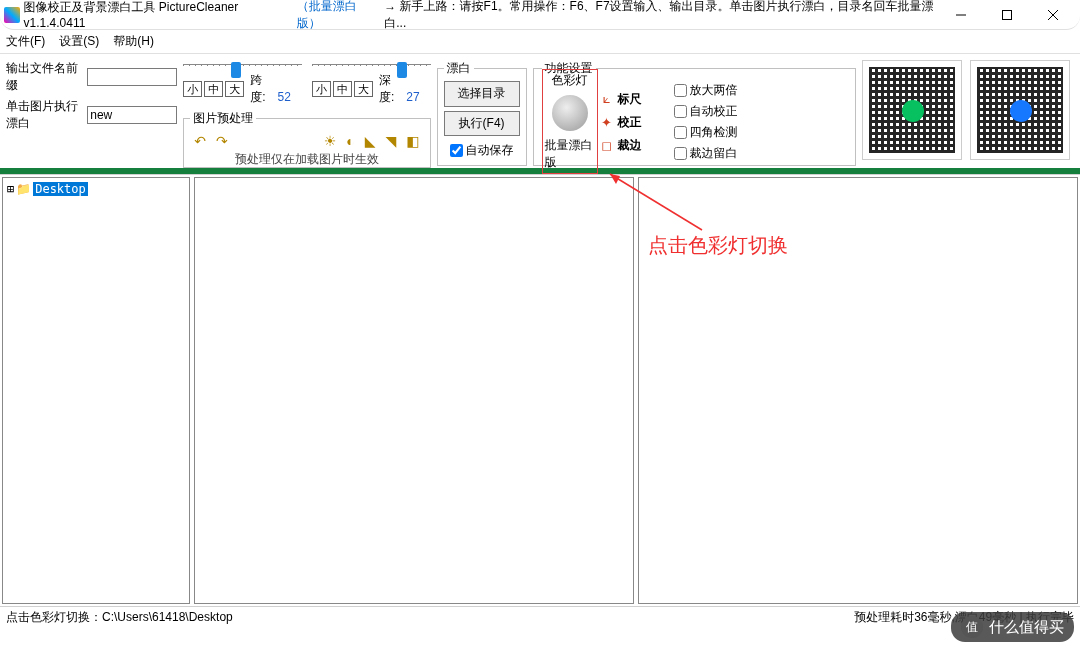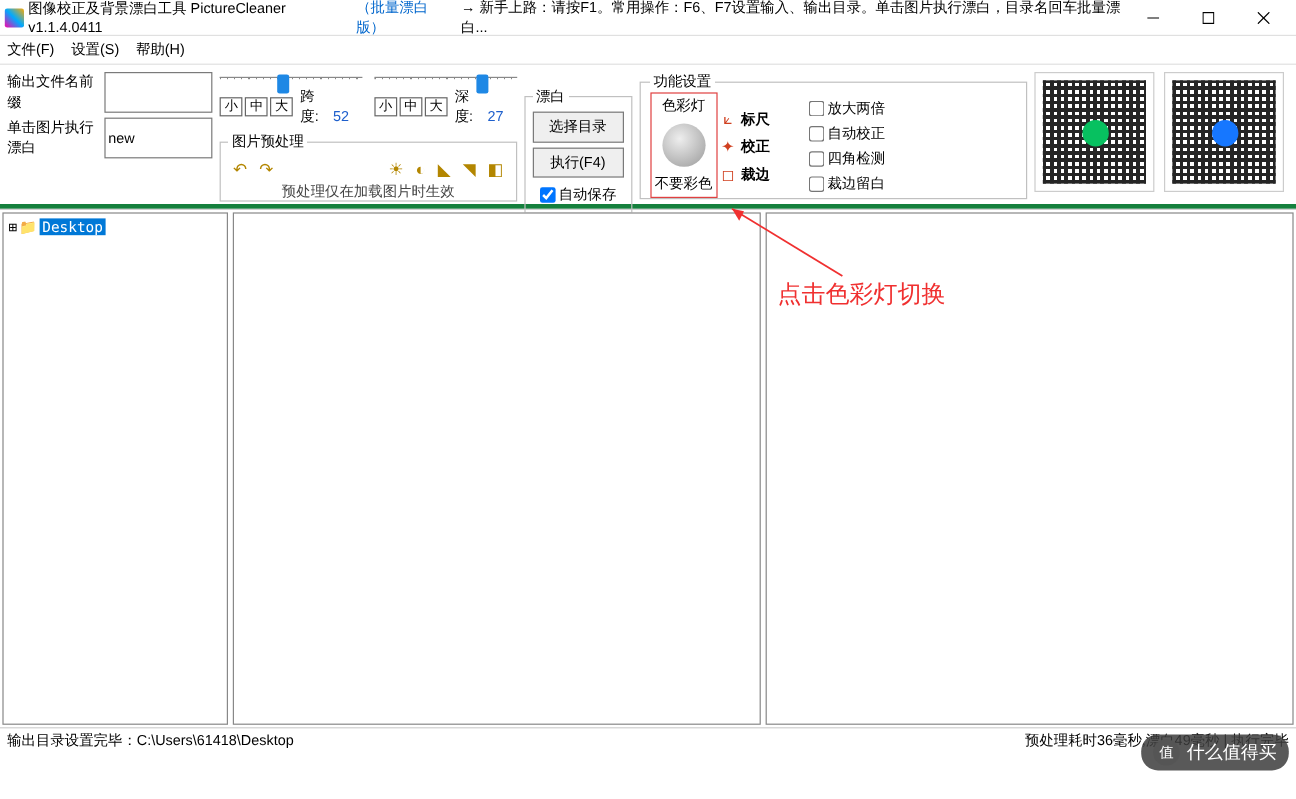--- a/index.html
+++ b/index.html
@@ -1,34 +1,34 @@
 <!DOCTYPE html>
 <html><head>
 <meta charset="utf-8">
 <style>
 * { box-sizing: border-box; margin: 0; padding: 0; font-family: "Microsoft YaHei", SimSun, Arial, sans-serif; }
 body { width: 1080px; height: 666px; background: #fff; font-size: 12px; overflow: hidden; position: relative; }
 
-.titlebar { height: 30px; display: flex; align-items: center; padding: 0 4px; border-bottom: 1px solid #e0e0e0; }
+.titlebar { height: 30px; display: flex; align-items: center; padding: 0 4px; border-bottom: 1px solid #e0e0e0; border-radius: 14px; }
 .titlebar .app-icon { width: 16px; height: 16px; margin-right: 4px; background: linear-gradient(45deg,#f0a,#0af,#fa0); border-radius: 2px; }
 .titlebar .title-primary { font-size: 12px; }
 .titlebar .title-secondary { color: #0066cc; margin-left: 2px; }
 .titlebar .title-hint { margin-left: 6px; color: #000; }
 .titlebar .win-controls { margin-left: auto; display: flex; }
 .titlebar .win-btn { width: 46px; height: 30px; display: flex; align-items: center; justify-content: center; }
 .titlebar .win-btn svg { width: 10px; height: 10px; }
 
 .menubar { height: 24px; display: flex; align-items: center; padding: 0 6px; gap: 14px; border-bottom: 1px solid #e0e0e0; }
 .menubar span { cursor: default; }
 
-.toolbar { height: 120px; padding: 6px; display: flex; gap: 6px; border-bottom: 4px solid #15803d; }
+.toolbar { height: 120px; padding: 6px; display: flex; gap: 6px; border-bottom: 6px solid #15803d; }
 
 .col1 { width: 180px; display: flex; flex-direction: column; gap: 4px; }
 .col1 .row { display: flex; align-items: center; gap: 4px; }
-.col1 input[type=text] { width: 90px; height: 18px; border: 1px solid #7a7a7a; padding: 16px 2px; font-size: 12px; }
+.col1 input[type=text] { width: 90px; height: 18px; border: 1px solid #7a7a7a; padding: 0 2px; font-size: 12px; }
 
 fieldset { border: 1px solid #c0c0c0; padding: 4px 6px 6px; font-size: 12px; align-items: center; }
 fieldset legend { padding: 0 3px; }
 
 .algo-grid { display: grid; grid-template-columns: 1fr 1fr; gap: 2px 6px; }
 .algo-grid label { display: flex; align-items: center; gap: 2px; white-space: nowrap; }
 .algo-grid input[type=radio] { margin: 0; }
 
 .col2 { width: 260px; display: flex; flex-direction: column; gap: 4px; }
 .sliders { display: flex; gap: 10px; height: 46px; }
@@ -39,21 +39,21 @@
 .slider-labels { display:flex; align-items:center; gap:2px; margin-top:2px; }
 .slider-labels .btn { border:1px solid #666; padding:0 3px; line-height:14px; font-size:11px; cursor:pointer; }
 .slider-labels .val { margin-left:4px; }
 .slider-labels .val b { color:#1e5fcc; font-weight:normal;margin-left:12px; }
 
 .preproc { height: 58px; }
 .preproc .icons { display:flex; gap:10px; padding:2px 4px; font-size:14px; color:#b38600; }
 .preproc .hint { text-align:center; color:#444; margin-top:0; }
 
 .col3 { width: 90px; }
-.bleach-fs { height: 106px; display:flex; flex-direction:column; gap:4px; align-items:center;margin-top:12px; }
+.bleach-fs { height: 106px; display:flex; flex-direction:column; gap:4px; align-items:center; }
 .bleach-btn { width:76px; height:26px; border:1px solid #7a7a7a; background:#efefef; font-size:12px; cursor:pointer; }
 .bleach-check { display:flex; align-items:center; gap:3px; margin-top:2px; }
 
 .col4 { width: 340px; }
 .func-fs { height:106px; display:flex; gap:2px; padding:6px 8px; }
 .color-lamp { width:56px; border:1px solid #e04040; display:flex; flex-direction:column; align-items:center; padding:2px; gap:2px; }
 .color-lamp .lamp { width:36px; height:36px; border-radius:50%; background:radial-gradient(circle at 40% 35%,#eee,#999); margin:4px 0; }
 .func-btns { width:72px; display:flex; flex-direction:column; gap:6px; padding-top:2px; }
 .func-btns div { display:flex; align-items:center; gap:4px; }
 .func-btns .ico { color:#d04020; font-size:13px; width:14px; text-align:center; }
@@ -194,21 +194,21 @@
         </label>
     </fieldset>
   </div>
 
   <div class="col4">
     <fieldset class="func-fs">
       <legend>功能设置</legend>
       <div class="color-lamp">
         <span>色彩灯</span>
         <div class="lamp"></div>
-        <span>不要彩色</span>
+        <span>批量漂白版</span>
       </div>
       <div class="func-btns">
         <div>
             <span class="ico">⟀</span>
             <b>标尺</b>
           </div>
         <div>
             <span class="ico">✦</span>
             <b>校正</b>
           </div>
@@ -255,21 +255,21 @@
       <span class="folder">📁</span>
       <span class="label">Desktop</span>
     </div>
   </div>
   <div class="img-pane"></div>
   <div class="img-pane"></div>
 </div>
 
 <div class="statusbar">
   <span>
-    <span>输出目录设置完毕：</span><span>C:\Users\61418\Desktop</span>
+    <span>点击色彩灯切换：</span><span>C:\Users\61418\Desktop</span>
   </span>
   <span class="right">预处理耗时36毫秒,漂白49毫秒 | 执行完毕</span>
 </div>
 
 <svg class="anno-arrow">
   <line x1="100" y1="62" x2="8" y2="6" stroke="#f03030" stroke-width="1.5"></line>
   <polygon points="8,6 18,8 14,16" fill="#f03030"></polygon>
 </svg>
 <div class="annotation anno-text">点击色彩灯切换</div>
 

